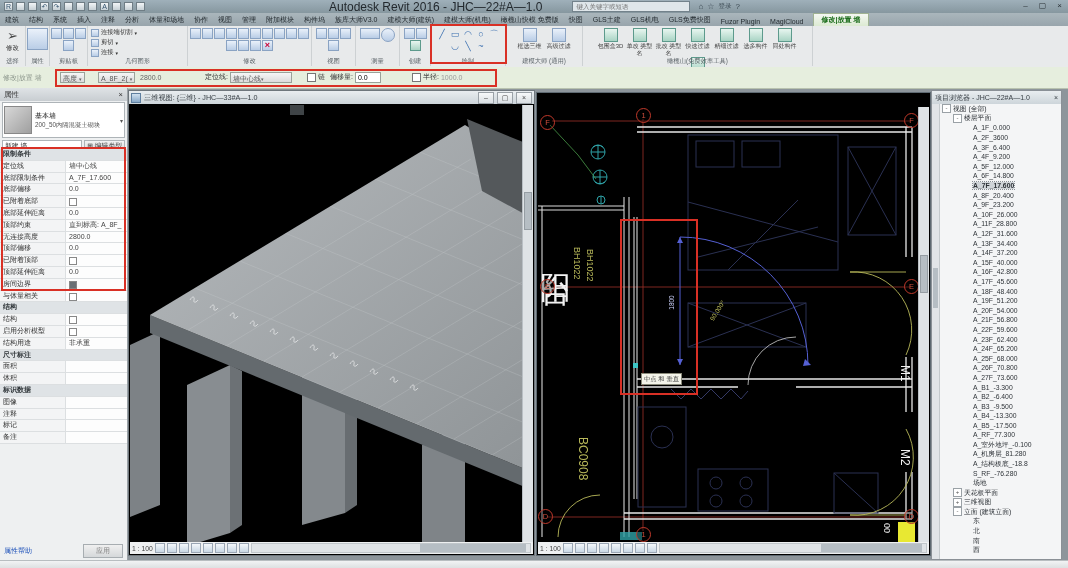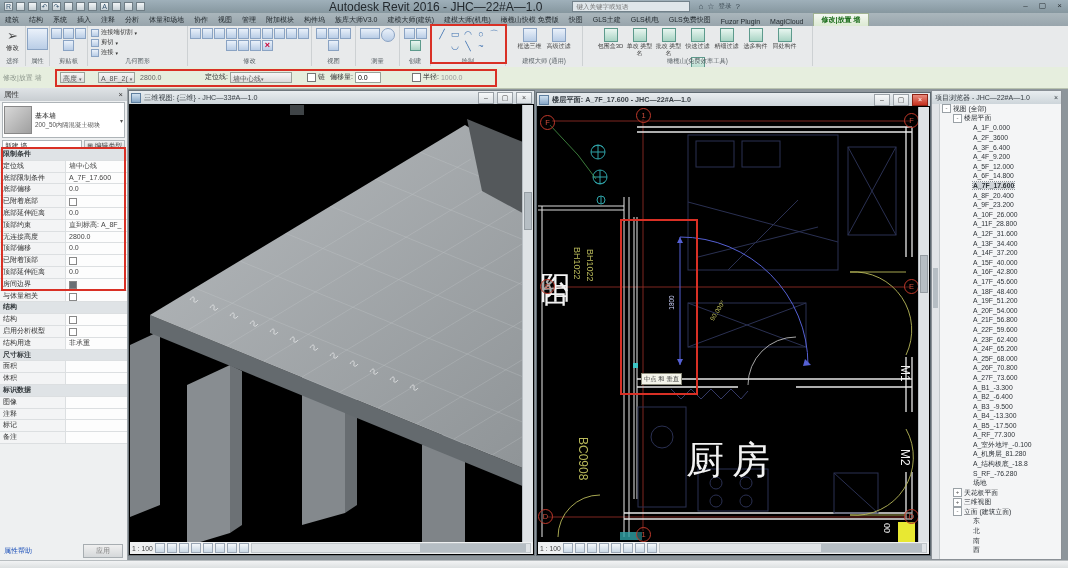--- a/index.html
+++ b/index.html
@@ -558,27 +558,20 @@
       <span class="vbic"></span>
       <span class="vbic"></span>
       <span class="vbic"></span>
       <div class="hscroll">
           <div class="hthumb"></div>
         </div>
     </div>
   </div>
 
   <div class="vwin" style="left:536px;top:92px;width:395px;height:464px;border-color:#5f6a72;">
-    <div class="vtitle">
-      <span class="vic"></span>
-      <span class="vt" style="font-weight:bold;">楼层平面: A_7F_17.600 - JHC—22#A—1.0</span>
-      <span class="vb">–</span>
-      <span class="vb">▢</span>
-      <span class="vb close-active">×</span>
-    </div>
     <div class="vcontent" style="right:10px;">
       <svg width="385" height="439" viewBox="0 0 385 439">
 
         <g stroke="#a03028" stroke-width="0.8">
           <line x1="14" y1="14" x2="372" y2="14"></line>
           <line x1="14" y1="180" x2="372" y2="180"></line>
           <line x1="10" y1="410" x2="372" y2="410"></line>
           <line x1="105" y1="12" x2="105" y2="424"></line>
         </g>
 
@@ -661,21 +654,20 @@
           <path d="M142 130 A 128 128 0 0 1 270 258" stroke="#5560d4" stroke-width="1" fill="none"></path>
           <path d="M267 252 l6 6 l-8 1 z" fill="#5560d4"></path>
         </g>
         <rect x="95" y="256" width="5" height="5" fill="#3ec6c6"></rect>
 
         <rect x="360" y="415" width="17" height="24" fill="#e8e832"></rect>
         <rect x="82" y="425" width="22" height="8" fill="#2fa3a8" opacity="0.8"></rect>
       </svg>
 
       
-      <div class="plabelx" style="left:148px;top:328px;font-size:38px;letter-spacing:8px;">厨房</div>
       <div class="plabelx vert" style="left:-4px;top:143px;font-size:31px;">阳台</div>
       <div class="plabelx vert" style="left:34px;top:140px;font-size:9px;color:#b9b95a;">BH1022</div>
       <div class="plabelx vert" style="left:47px;top:142px;font-size:9px;color:#b9b95a;">BH1022</div>
       <div class="plabelx vert" style="left:38px;top:330px;font-size:12px;color:#b9b95a;">BC0908</div>
       <div class="plabelx vert" style="left:360px;top:258px;font-size:12px;">M1</div>
       <div class="plabelx vert" style="left:360px;top:342px;font-size:12px;">M2</div>
       <div class="plabelx" style="left:126px;top:192px;font-size:6.5px;transform:rotate(-90deg);color:#cfd4ff;">1800</div>
       <div class="plabelx" style="left:168px;top:200px;font-size:6.5px;transform:rotate(-58deg);color:#b9b95a;">90.000°</div>
       <div class="plabelx" style="left:84px;top:110px;font-size:6px;color:#bbb;">4</div>
       <div class="plabelx vert" style="left:344px;top:416px;font-size:9px;">00</div>

